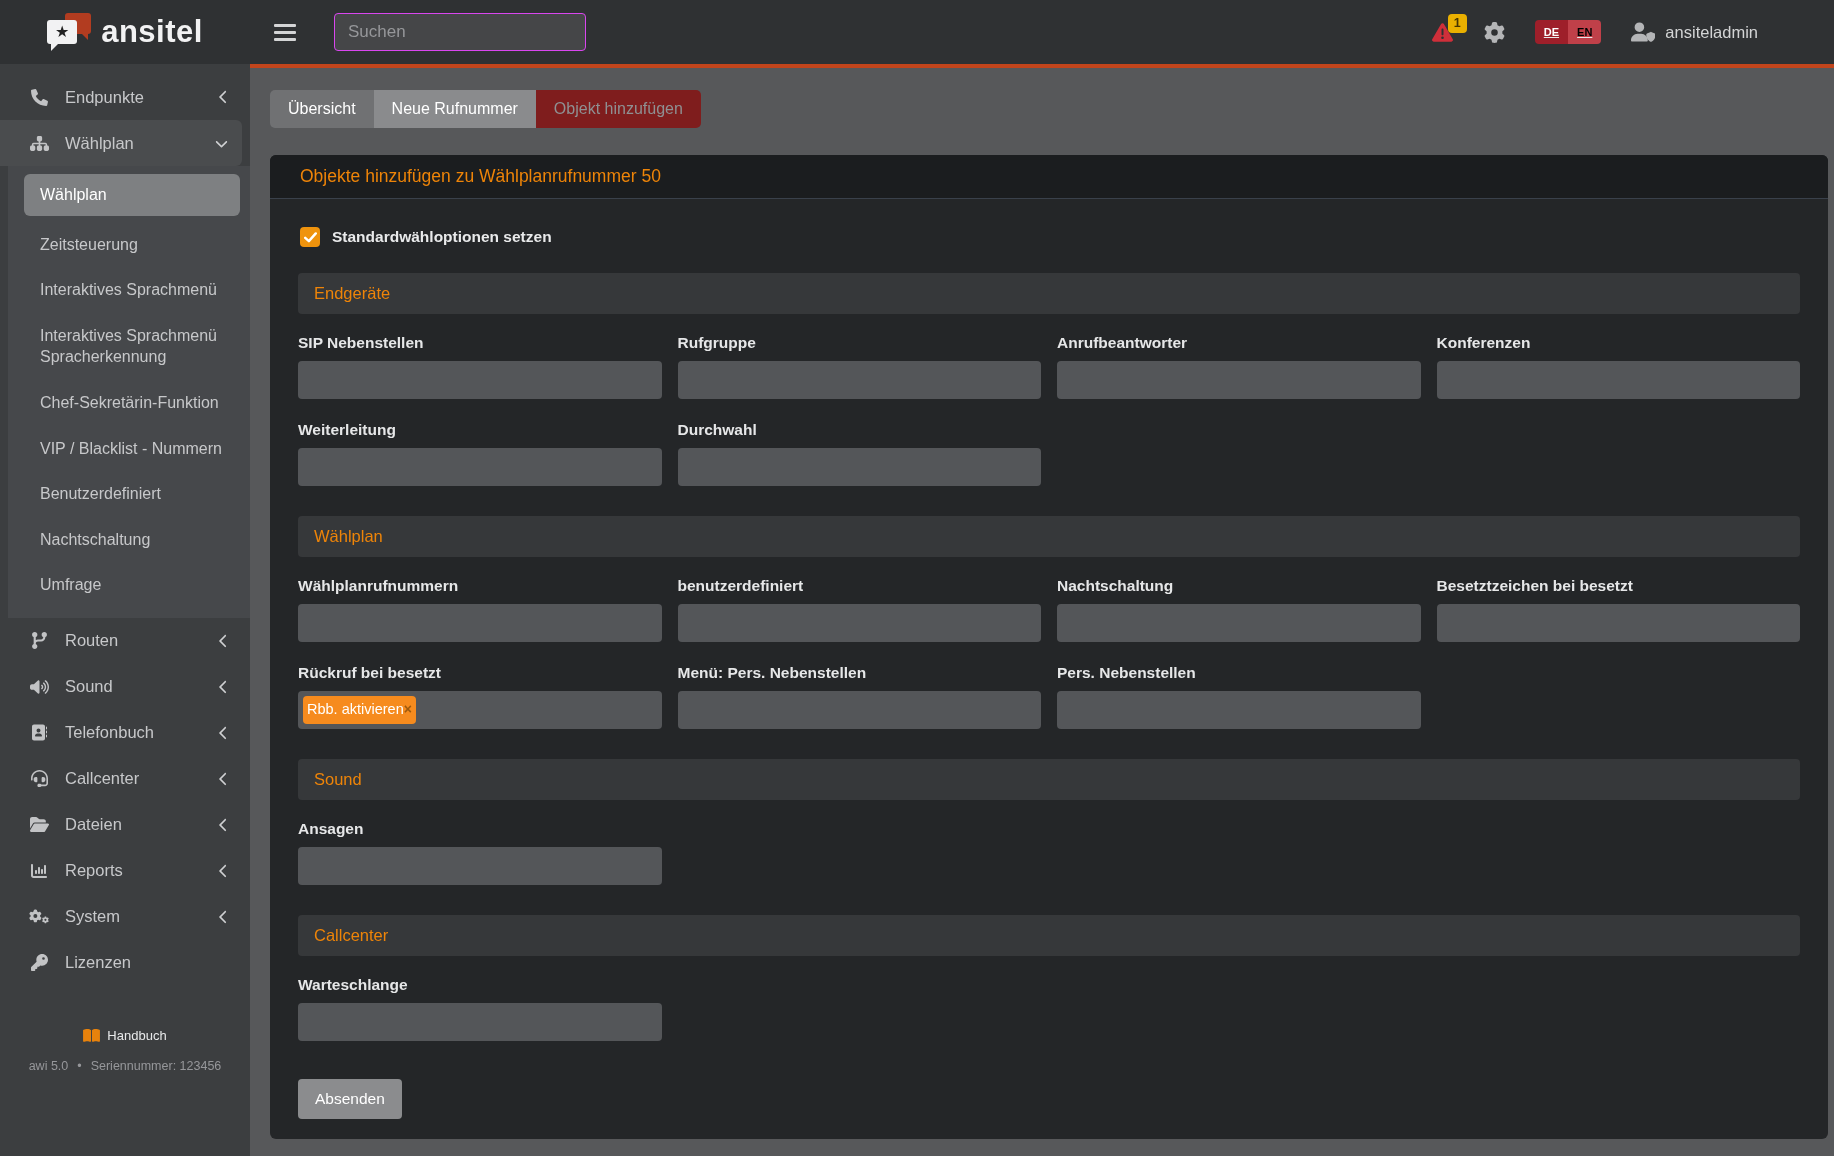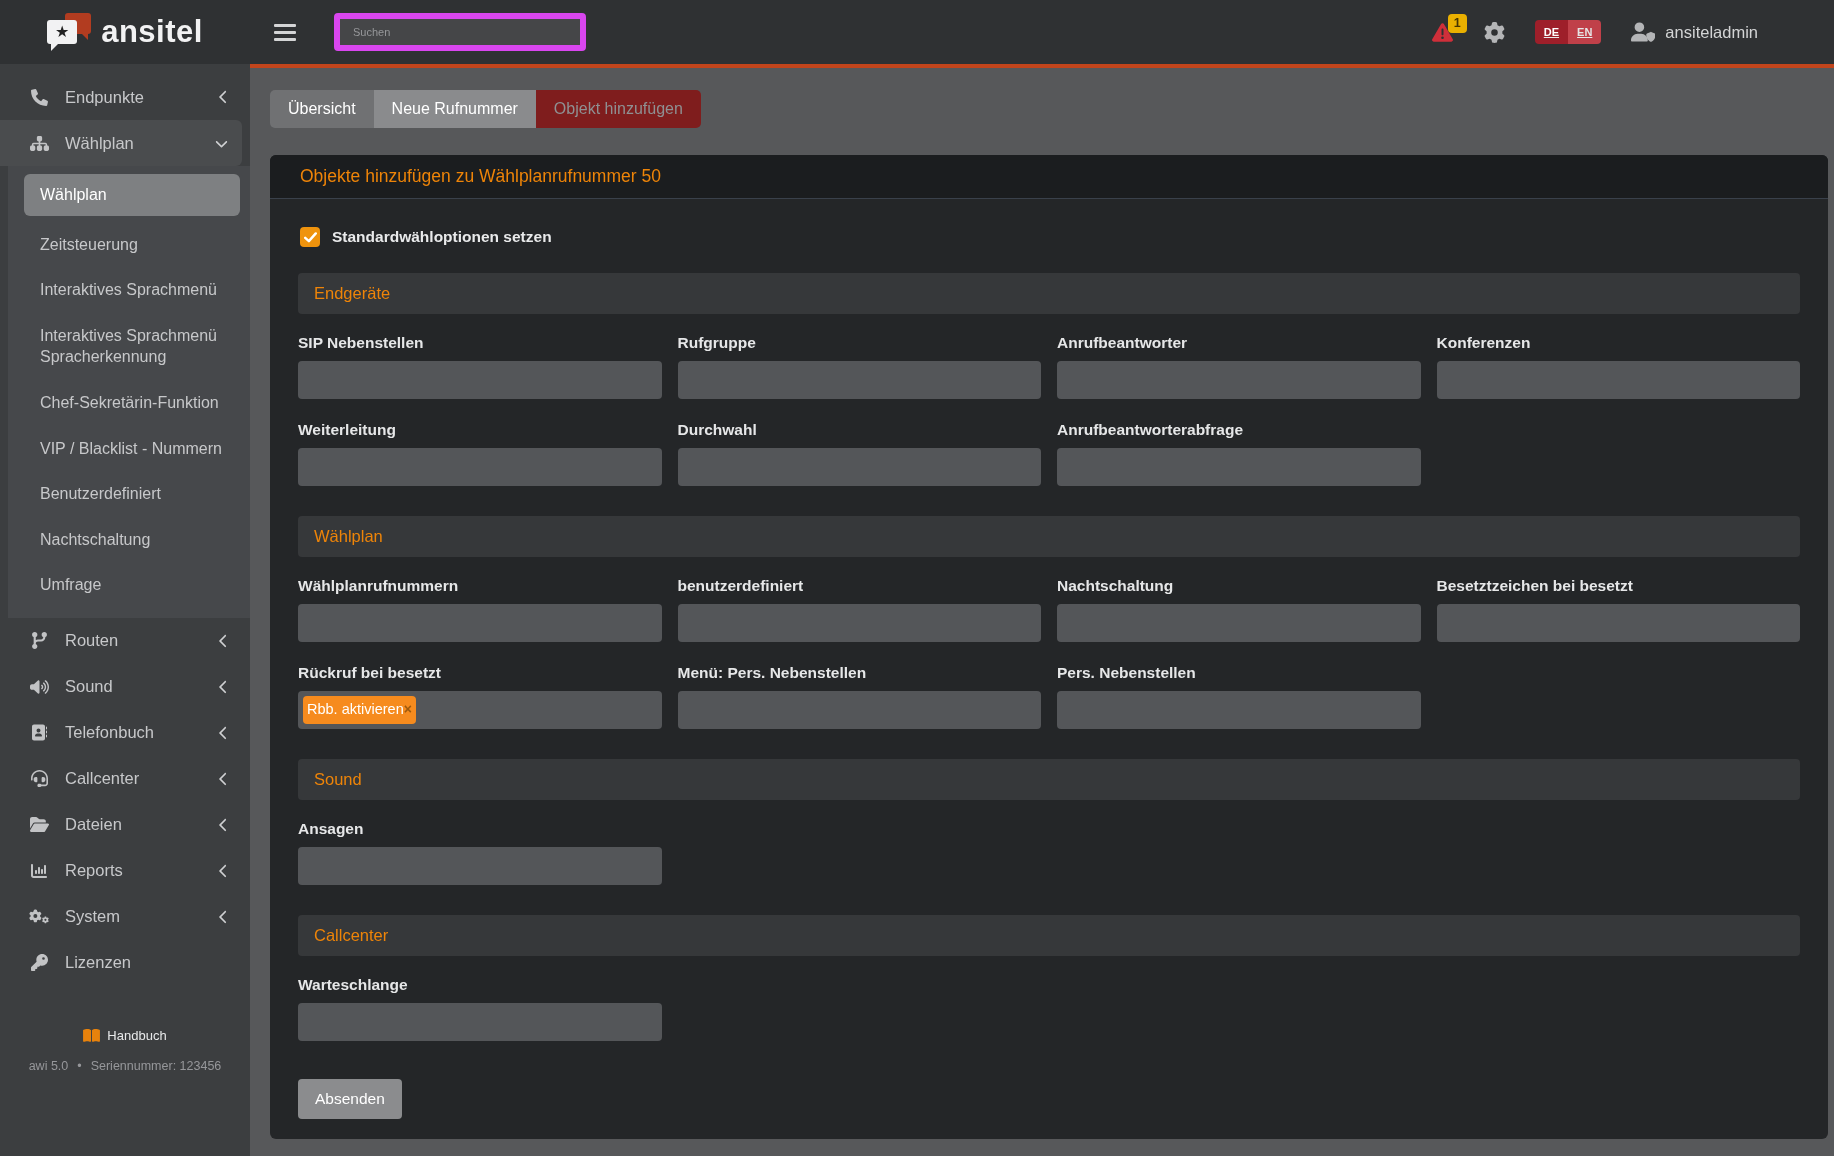--- a/index.html
+++ b/index.html
@@ -25,39 +25,39 @@
   .bubble-white { position:absolute; left:0; top:9px; width:30px; height:24px; background:#f2f2f3; border-radius:3px; display:flex; align-items:center; justify-content:center; }
   .bubble-white::after { content:""; position:absolute; left:4px; bottom:-7px; width:0; height:0; border-top:8px solid #f2f2f3; border-right:8px solid transparent; }
   .bubble-star { color:#232323; font-size:16px; line-height:1; }
   .logo-text { font-size:31px; font-weight:bold; color:#f2f2f3; letter-spacing:.5px; }
 
   .hamburger { margin-left:24px; width:22px; cursor:pointer; color:#d4d5d6; }
   .hamburger div { height:3px; background:currentColor; margin:4px 0; border-radius:1px; }
 
   .search-box {
     margin-left:38px; width:252px; height:38px;
-    background:#454648; border:6px solid #d946ef; border-radius:4px;
-    color:#d6d7d8; font-size:11px; padding:0 13px; outline:none;
+    background:#454648; border:1px solid #d946ef; border-radius:4px;
+    color:#d6d7d8; font-size:17px; padding:0 13px; outline:none;
     font-family:"Liberation Sans", sans-serif;
   }
   .search-box::placeholder { color:#96979a; opacity:1; }
 
   .nav-spacer { flex:1; }
   .nav-right { display:flex; align-items:center; gap:30px; margin-right:76px; }
 
   .alert-wrap { position:relative; cursor:pointer; }
   .alert-badge {
     position:absolute; top:-8px; right:-13px;
     background:#eab000; color:#453400; font-size:12.5px; font-weight:bold;
     padding:2px 6px; border-radius:4px; line-height:1.2;
   }
   .gear-top { color:#b4b5b7; cursor:pointer; }
   .lang-switch { display:flex; border-radius:4px; overflow:hidden; font-size:11px; font-weight:bold; cursor:pointer;text-decoration:underline; }
   .lang-de { background:#9e1f2a; color:#ffffff; padding:6px 9px; }
-  .lang-en { background:#c04049; color:#e5e5e5; padding:6px 9px; }
+  .lang-en { background:#c04049; color:#000000; padding:6px 9px; }
   .user-wrap { display:flex; align-items:center; gap:10px; cursor:pointer; }
   .user-name { color:#d3d4d5; font-size:16.5px; }
   .help-fab {
     position:absolute; top:8px; right:10px; width:38px; height:38px;
     border:3px solid #c7c9cb; border-radius:50%; color:#c7c9cb;
     display:flex; align-items:center; justify-content:center;
     font-size:22px; font-weight:bold; cursor:pointer;
     box-shadow:0 0 0 3px rgba(130,130,130,.22), 0 2px 8px rgba(0,0,0,.45);
     background:rgba(255,255,255,.03);
   }
@@ -413,24 +413,20 @@
             <div class="sel-input"></div>
           </div>
         <div class="field">
             <label>Weiterleitung</label>
             <div class="sel-input"></div>
           </div>
         <div class="field">
             <label>Durchwahl</label>
             <div class="sel-input"></div>
           </div>
-        <div class="field">
-            <label>Anrufbeantworterabfrage</label>
-            <div class="sel-input"></div>
-          </div>
       </div>
 
       
       <div class="section-bar">Wählplan</div>
       <div class="fgrid">
         <div class="field">
             <label>Wählplanrufnummern</label>
             <div class="sel-input"></div>
           </div>
         <div class="field">

